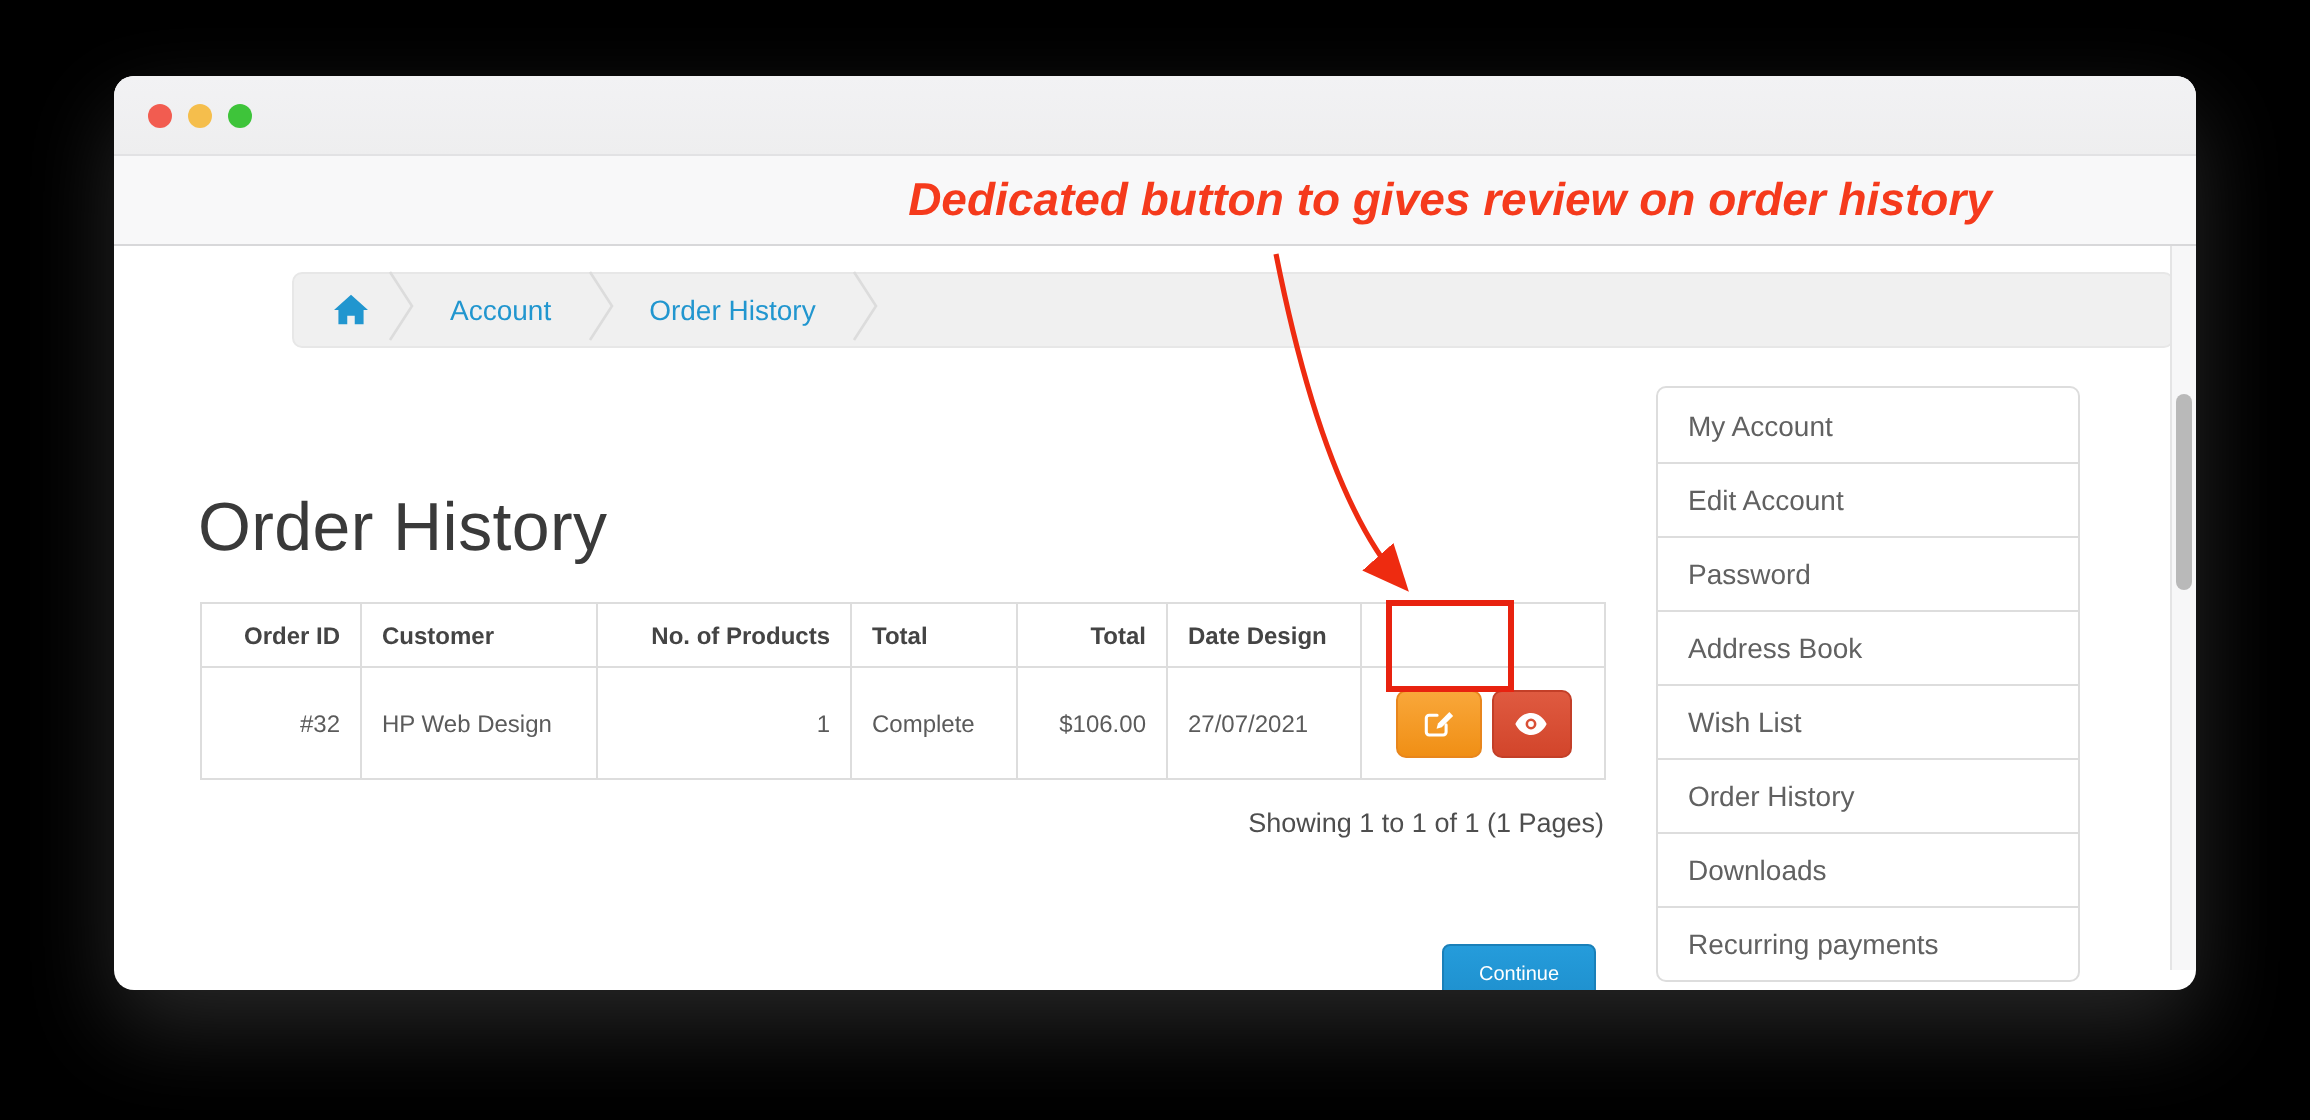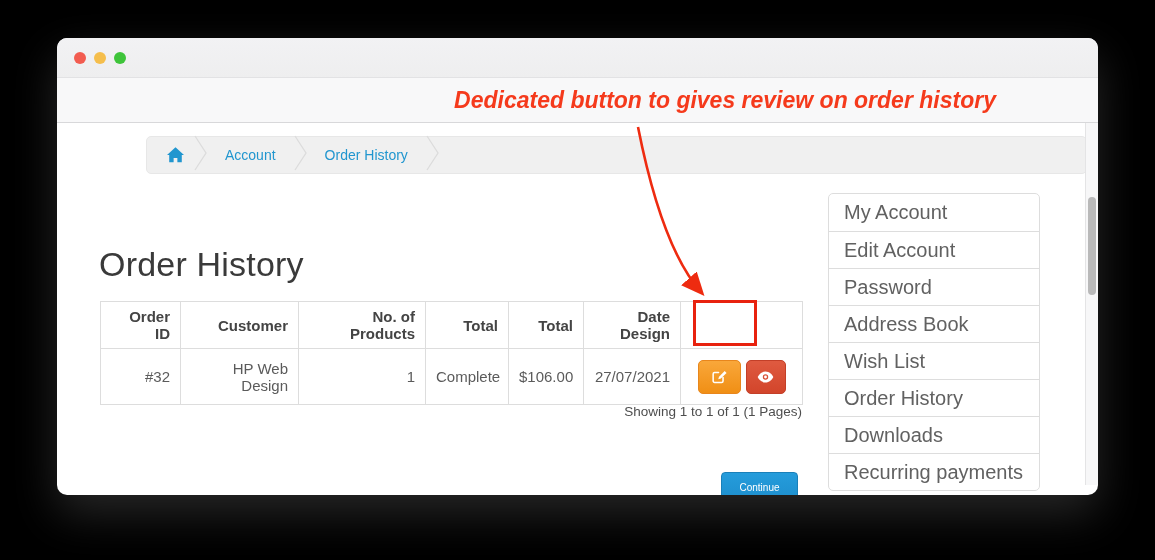--- a/index.html
+++ b/index.html
@@ -33,46 +33,46 @@
   .crumb-link{color:#2196cf;font-size:14px;text-decoration:none;padding:0 18px;cursor:pointer;}
   .crumb-home{padding:0;display:flex;align-items:center;cursor:pointer;}
   .crumb-sep{margin:0 0 0 10px;display:block;}
 
   
   .page-title{position:absolute;left:42px;top:122px;font-size:34px;font-weight:500;color:#3a3a3a;
     letter-spacing:.2px;margin:0;}
 
   
   .orders{position:absolute;left:43px;top:178px;width:702px;border-collapse:collapse;
-    table-layout:fixed;font-size:15px;}
+    table-layout:fixed;font-size:12px;}
   .orders th,.orders td{border:1px solid #ddd;padding:6px 10px;}
   .orders th{color:#444;font-weight:700;height:32px;}
   .orders td{color:#5b5b5b;height:56px;vertical-align:middle;margin-left:44px;}
   .col-orderid{width:80px;} .col-customer{width:118px;} .col-products{width:127px;}
   .col-status{width:83px;} .col-total{width:75px;} .col-date{width:97px;} .col-actions{width:122px;}
-  .ta-r{text-align:right;} .ta-l{text-align:right;} .ta-c{text-align:center;}
+  .ta-r{text-align:right;} .ta-l{text-align:left;} .ta-c{text-align:center;}
 
   .action-cell{display:flex;justify-content:center;align-items:center;gap:5px;}
   .btn-edit{width:43px;height:34px;border:1px solid #e8861c;border-radius:5px;cursor:pointer;
     background:linear-gradient(#f9a73a,#f08f15);display:flex;align-items:center;justify-content:center;padding:0;}
   .btn-view{width:40px;height:34px;border:1px solid #c33f28;border-radius:5px;cursor:pointer;
     background:linear-gradient(#df5a40,#d2452b);display:flex;align-items:center;justify-content:center;padding:0;}
 
   
   .pagination{position:absolute;left:43px;top:281px;width:702px;text-align:right;
     font-size:13.5px;color:#4e4e4e;}
   .btn-continue{position:absolute;left:664px;top:317px;width:77px;height:30px;
     background:linear-gradient(#259cdb,#1e8fcd);border:1px solid #1a80b9;border-radius:4px;
     color:#fff;font-size:10px;font-family:"Liberation Sans",sans-serif;cursor:pointer;margin-top:32px;}
 
   
   .account-menu{position:absolute;left:771px;top:70px;width:212px;list-style:none;margin:0;padding:0;
     background:#fff;border:1px solid #ddd;border-radius:5px;}
   .account-menu li{height:37px;display:flex;align-items:center;padding-left:15px;
-    font-size:20px;color:#616161;cursor:pointer;}
+    font-size:14px;color:#616161;cursor:pointer;}
   .account-menu li + li{border-top:1px solid #ddd;}
 
   
   .scroll-track{position:absolute;left:1028px;top:0;width:13px;height:362px;background:#f7f7f8;
     border-left:1px solid #e4e4e5;}
   .scroll-thumb{position:absolute;left:2px;top:74px;width:8px;height:98px;border-radius:4px;background:#b9b9b9;}
 
   
   .highlight-rect{position:absolute;left:636px;top:262px;width:64px;height:46px;
     border:3px solid #e8220f;pointer-events:none;}

